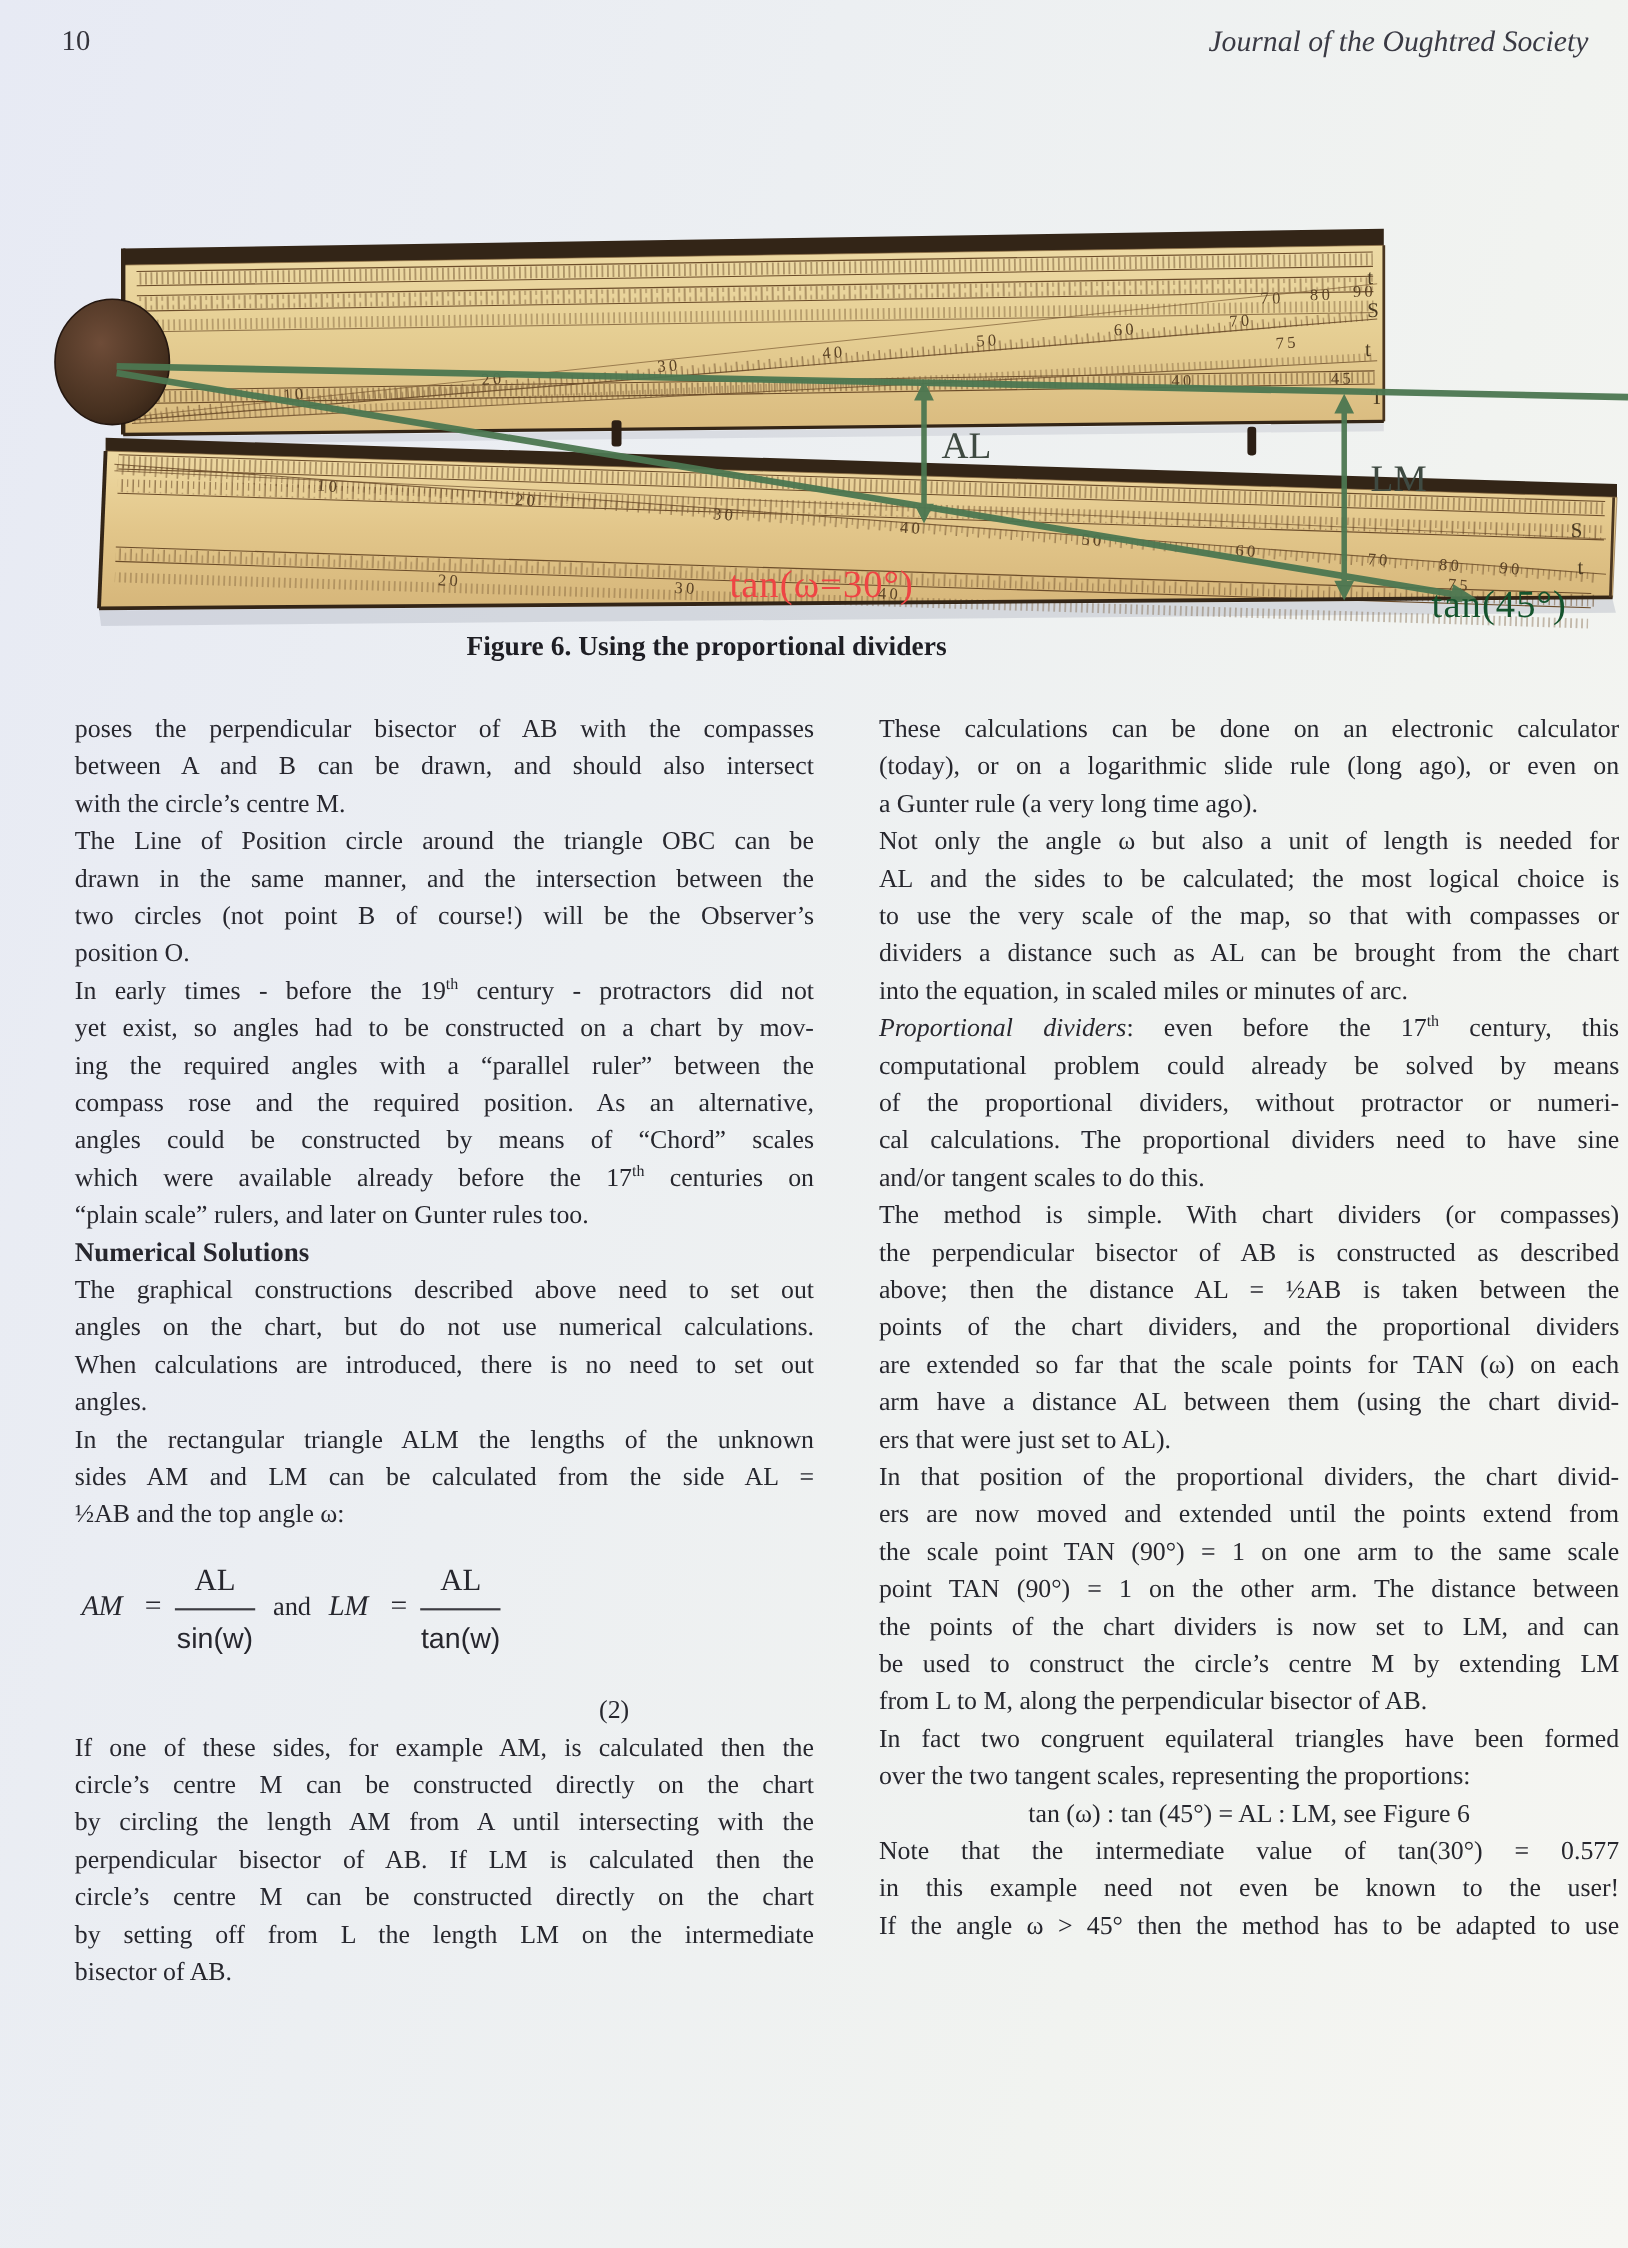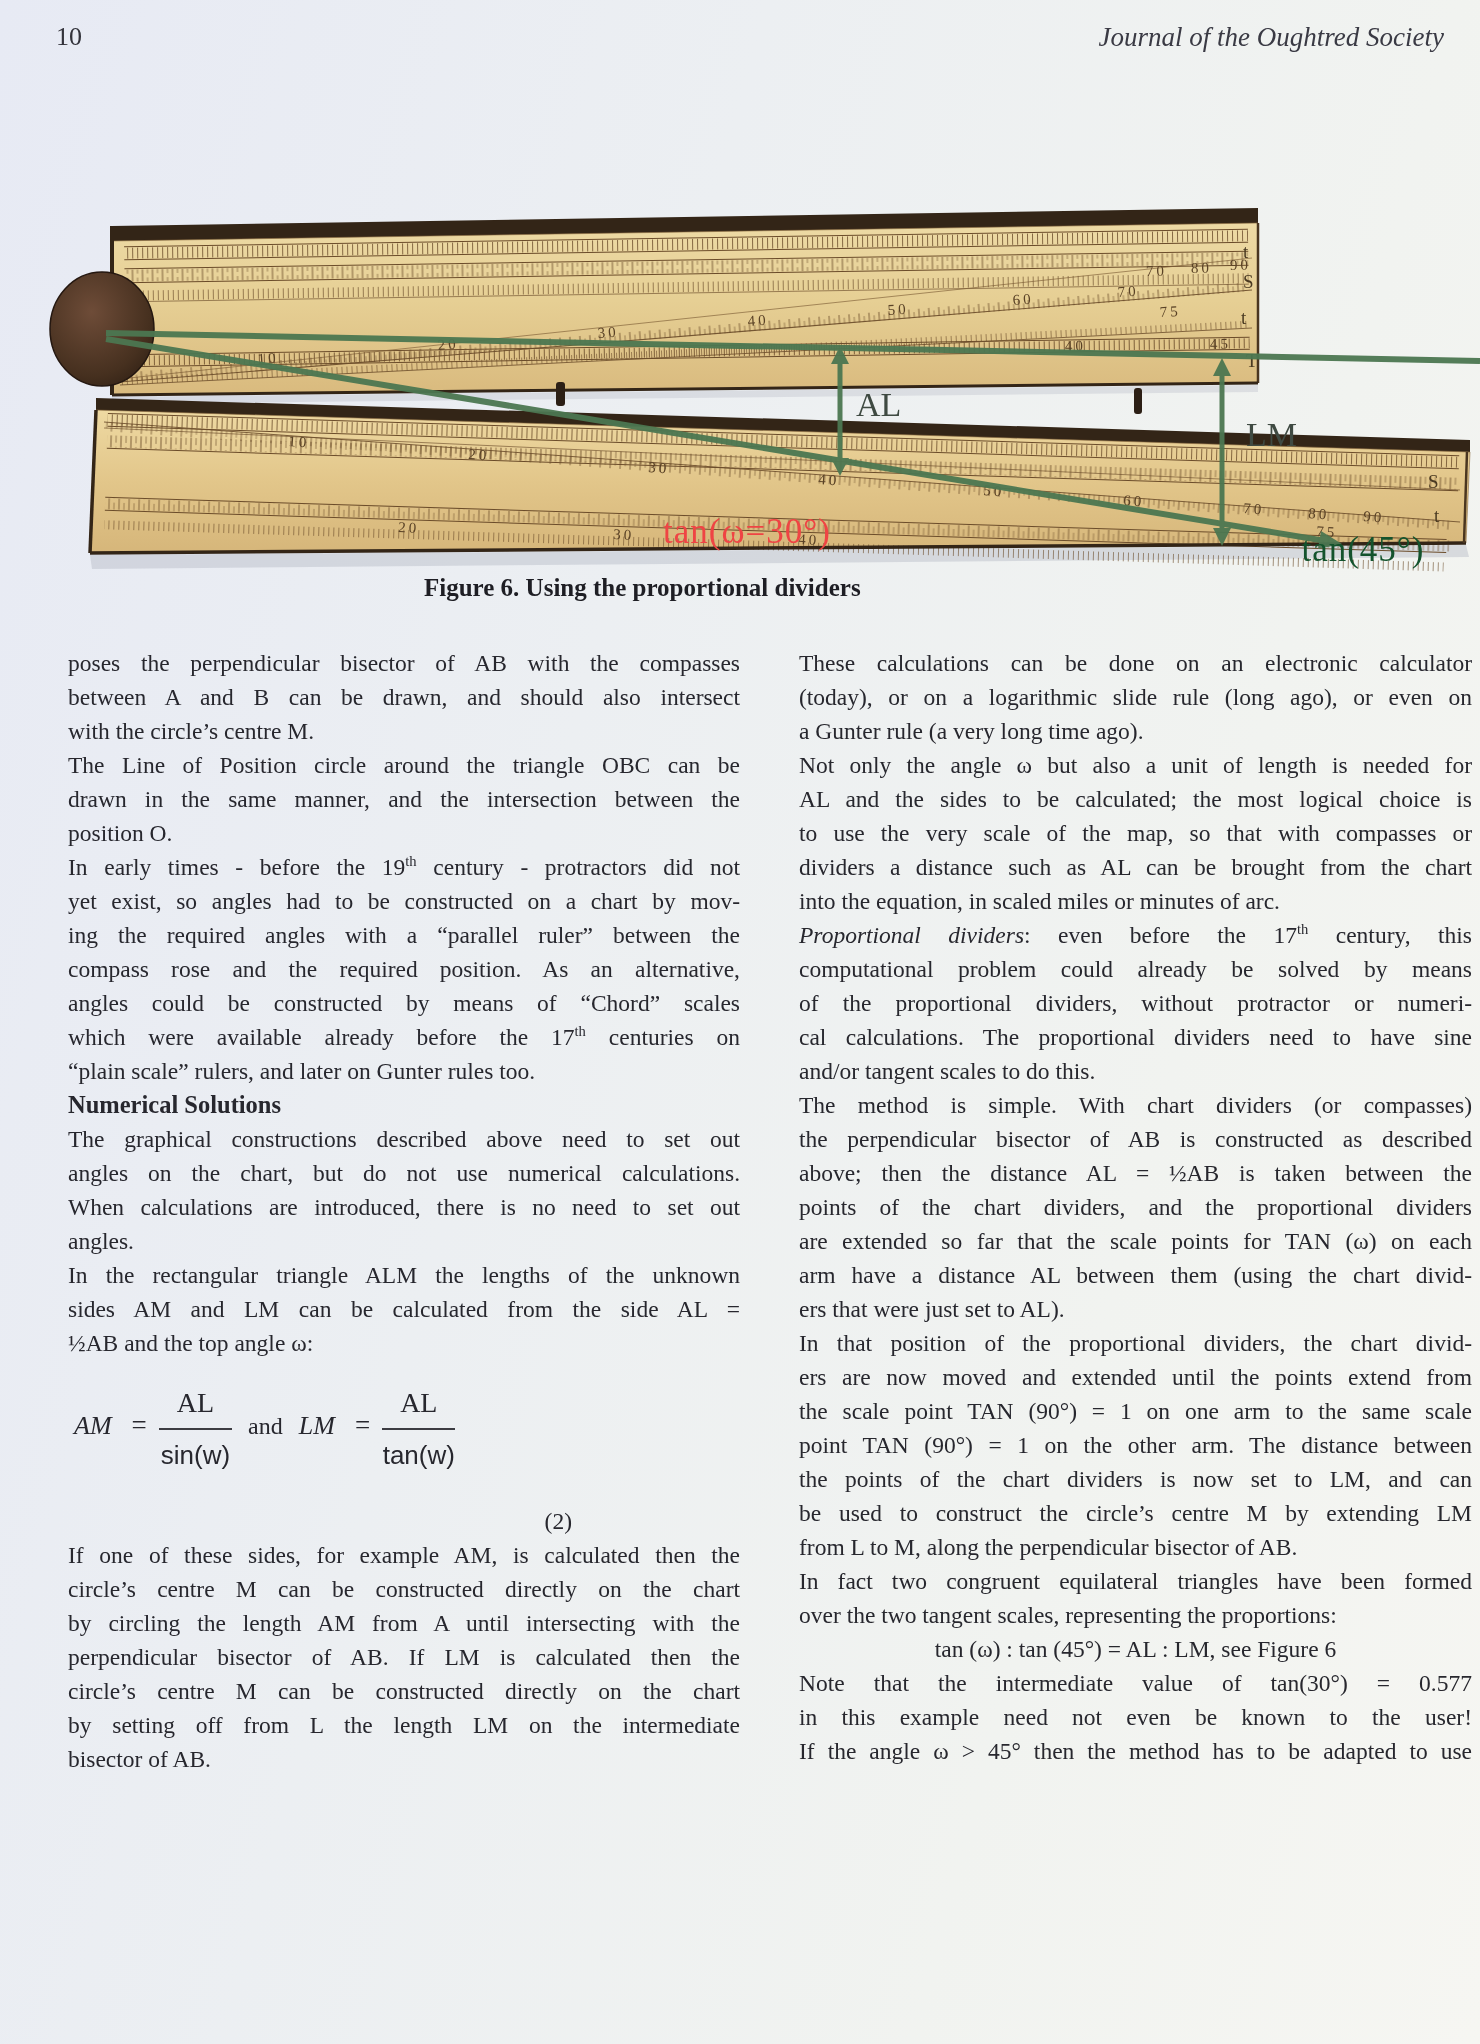--- a/index.html
+++ b/index.html
@@ -197,20 +197,21 @@
 
 <div class="column col-left">
     <div class="block para">
       <div class="pline">poses the perpendicular bisector of AB with the compasses</div>
       <div class="pline">between A and B can be drawn, and should also intersect</div>
       <div class="pline lastline">with the circle’s centre M.</div>
     </div>
     <div class="block para">
       <div class="pline">The Line of Position circle around the triangle OBC can be</div>
       <div class="pline">drawn in the same manner, and the intersection between the</div>
+      <div class="pline">two circles (not point B of course!) will be the Observer’s</div>
       <div class="pline lastline">position O.</div>
     </div>
     <div class="block gap para">
       <div class="pline">In early times - before the 19<sup>th</sup> century - protractors did not</div>
       <div class="pline">yet exist, so angles had to be constructed on a chart by mov-</div>
       <div class="pline">ing the required angles with a “parallel ruler” between the</div>
       <div class="pline">compass rose and the required position. As an alternative,</div>
       <div class="pline">angles could be constructed by means of “Chord” scales</div>
       <div class="pline">which were available already before the 17<sup>th</sup> centuries on</div>
       <div class="pline lastline">“plain scale” rulers, and later on Gunter rules too.</div>

